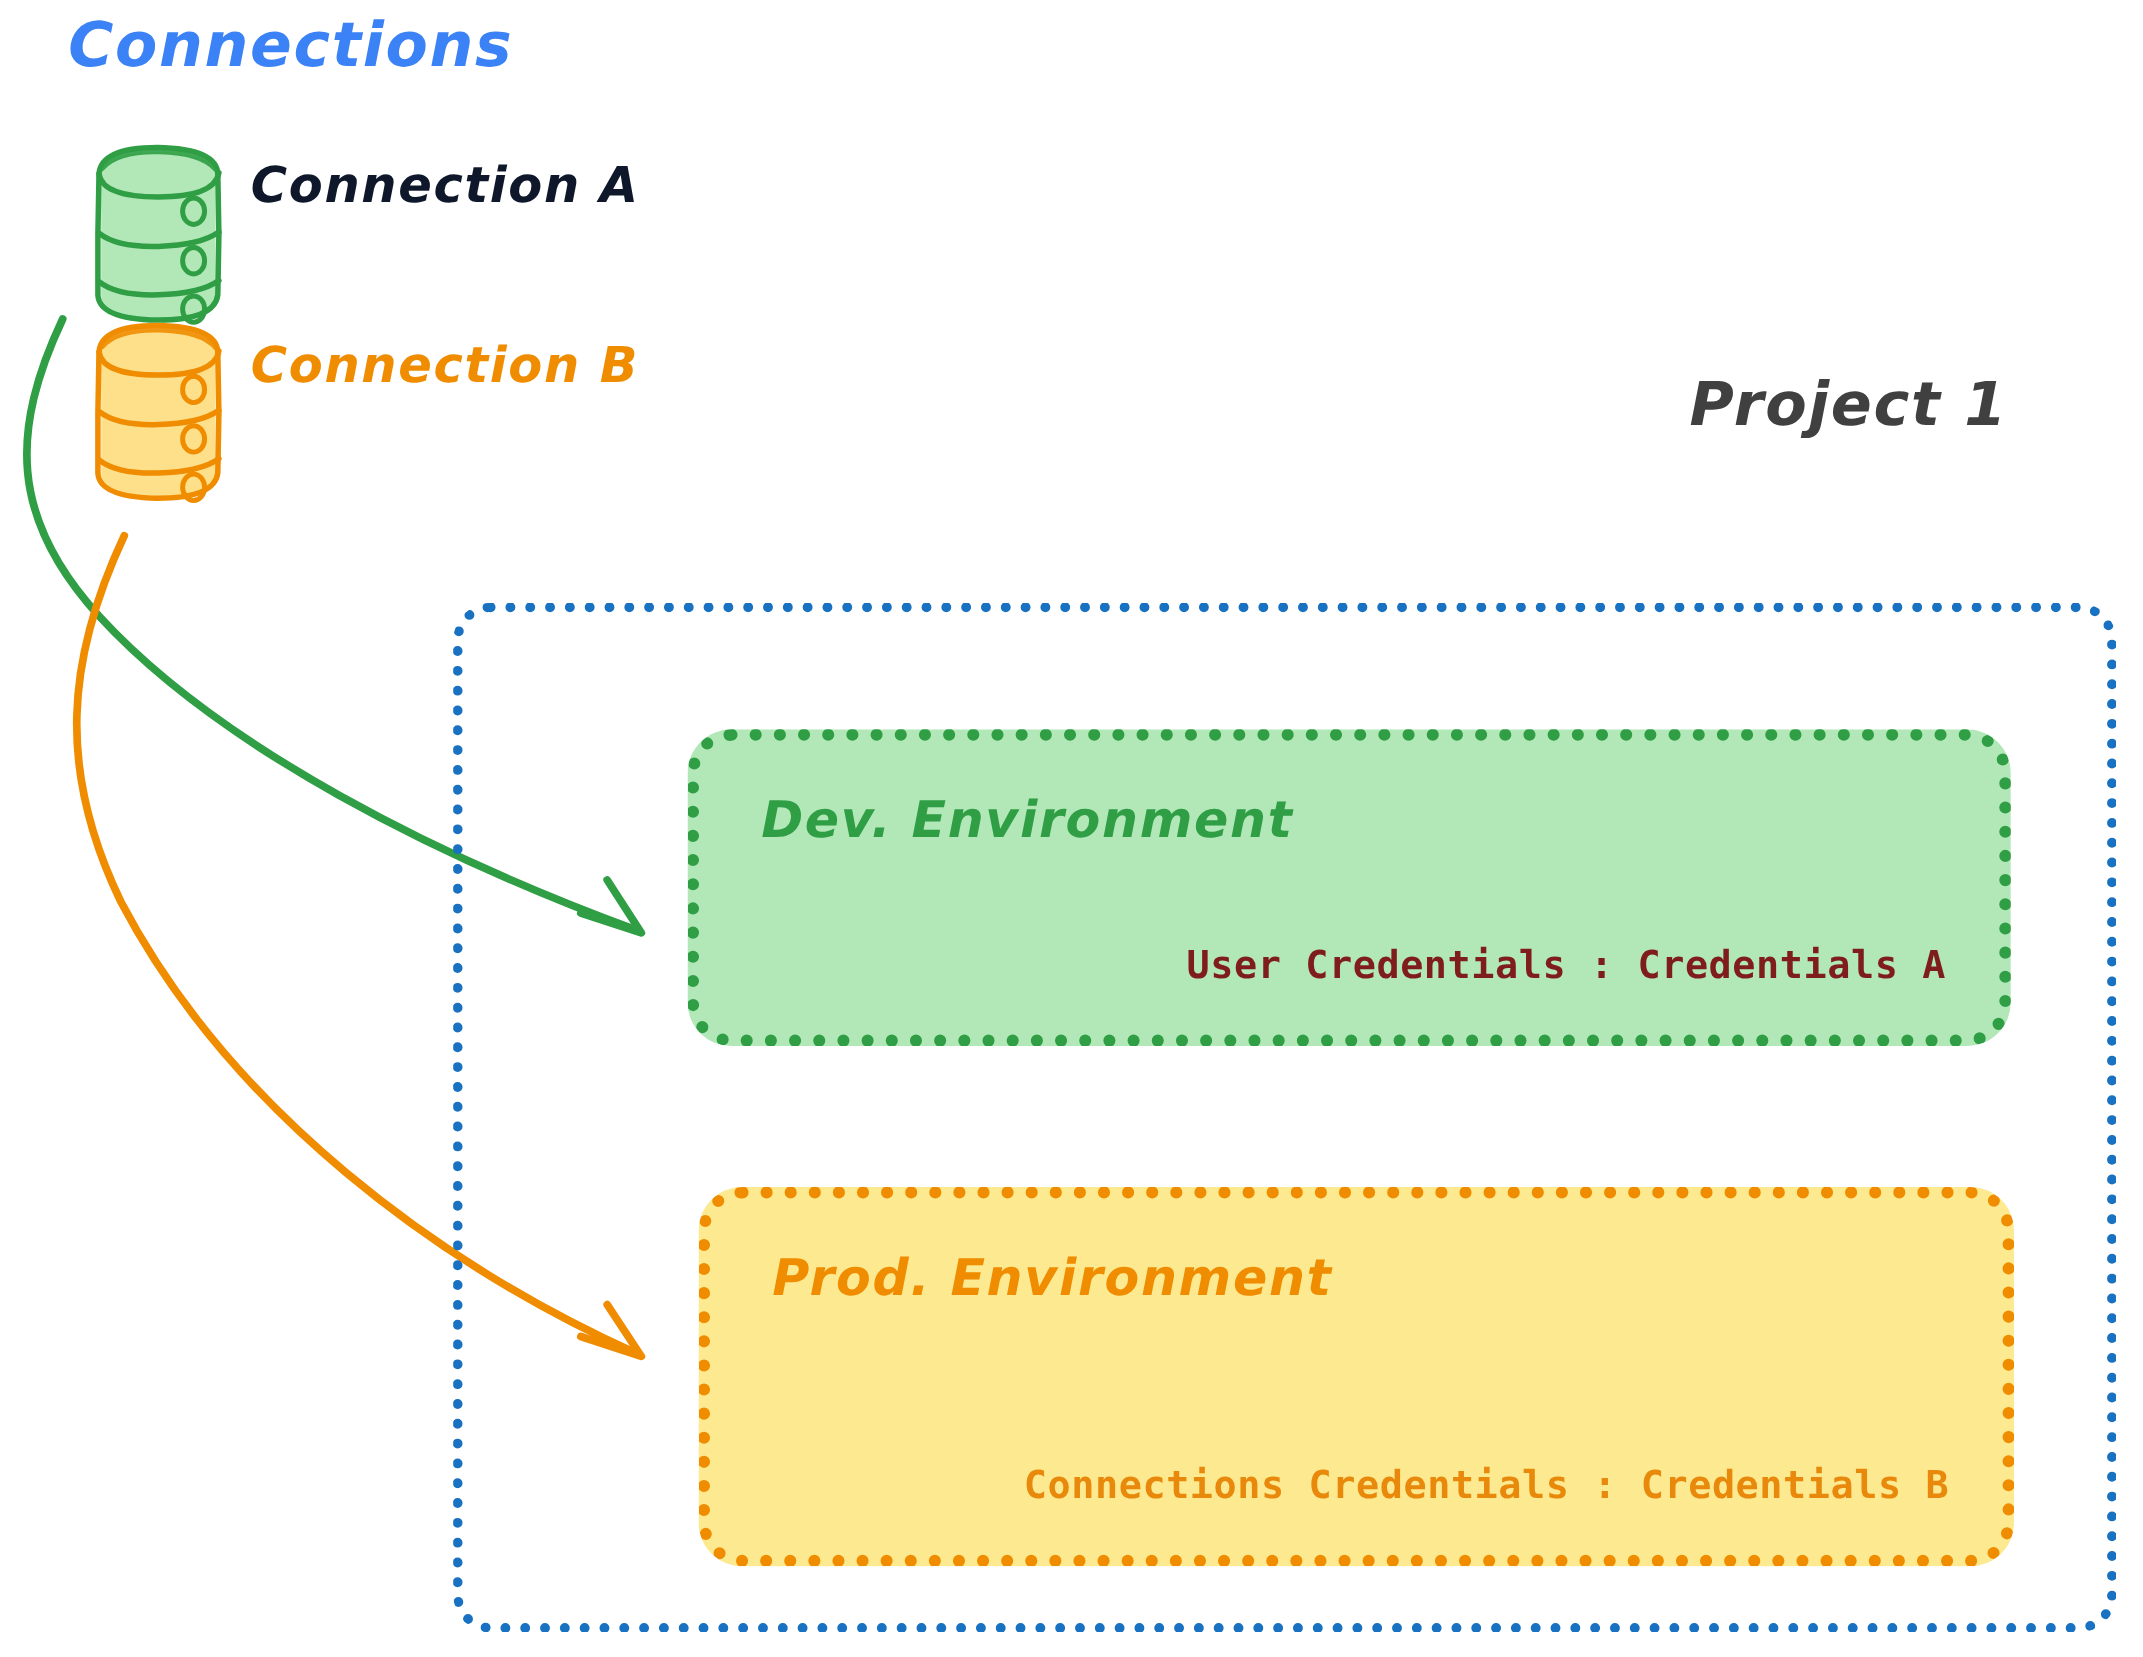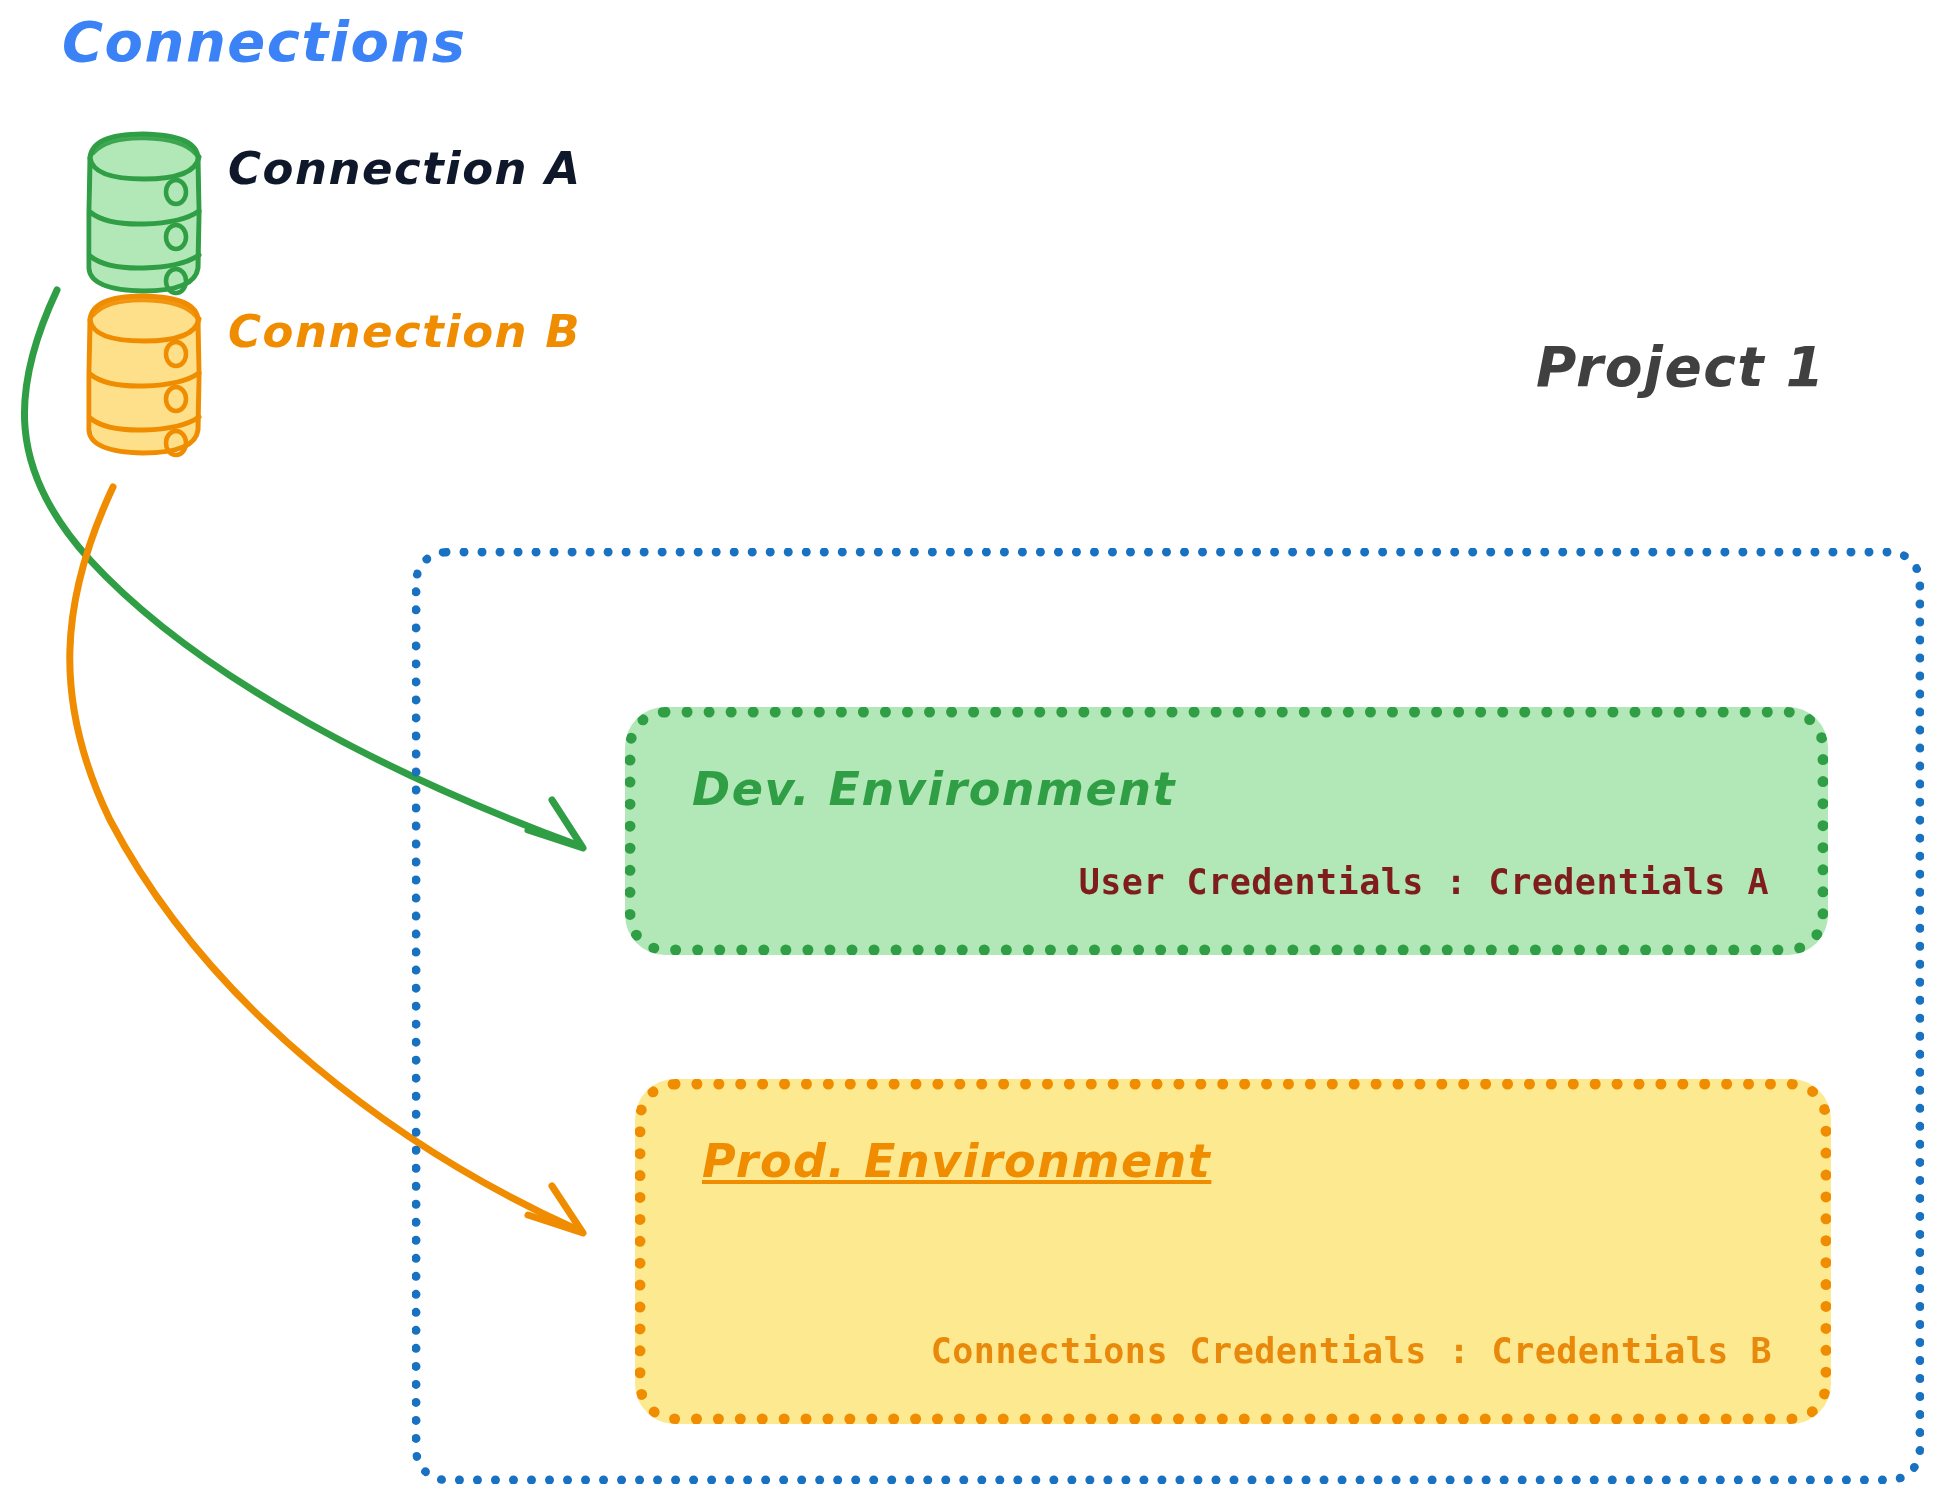--- a/index.html
+++ b/index.html
@@ -78,43 +78,42 @@
   
   .env-box {
     position: absolute;
     box-sizing: border-box;
     border-radius: 40px;
   }
   #dev-box {
     left: 616px;
     top: 654px;
     width: 1203px;
-    height: 248px;
+    height: 288px;
     background: #b2e8b8;
     border: 11px dotted #2f9e44;
-    margin-top: 44px;
   }
   #prod-box {
     left: 626px;
     top: 1070px;
     width: 1196px;
     height: 345px;
     background: #fde98f;
     border: 11px dotted #f08c00;
   }
   .env-title {
     position: absolute;
     left: 56px;
     top: 48px;
     font-size: 46px;
     line-height: 1;
     white-space: nowrap;
   }
   #dev-title { color: #2f9e44; }
-  #prod-title { color: #f08c00; text-decoration: underline; }
+  #prod-title { color: #f08c00; }
 
   .env-cred {
     position: absolute;
     right: 48px;
     bottom: 44px;
     font-size: 35px;
     line-height: 1;
     white-space: nowrap;
   }
   #dev-cred { color: #7f1d1d; }

